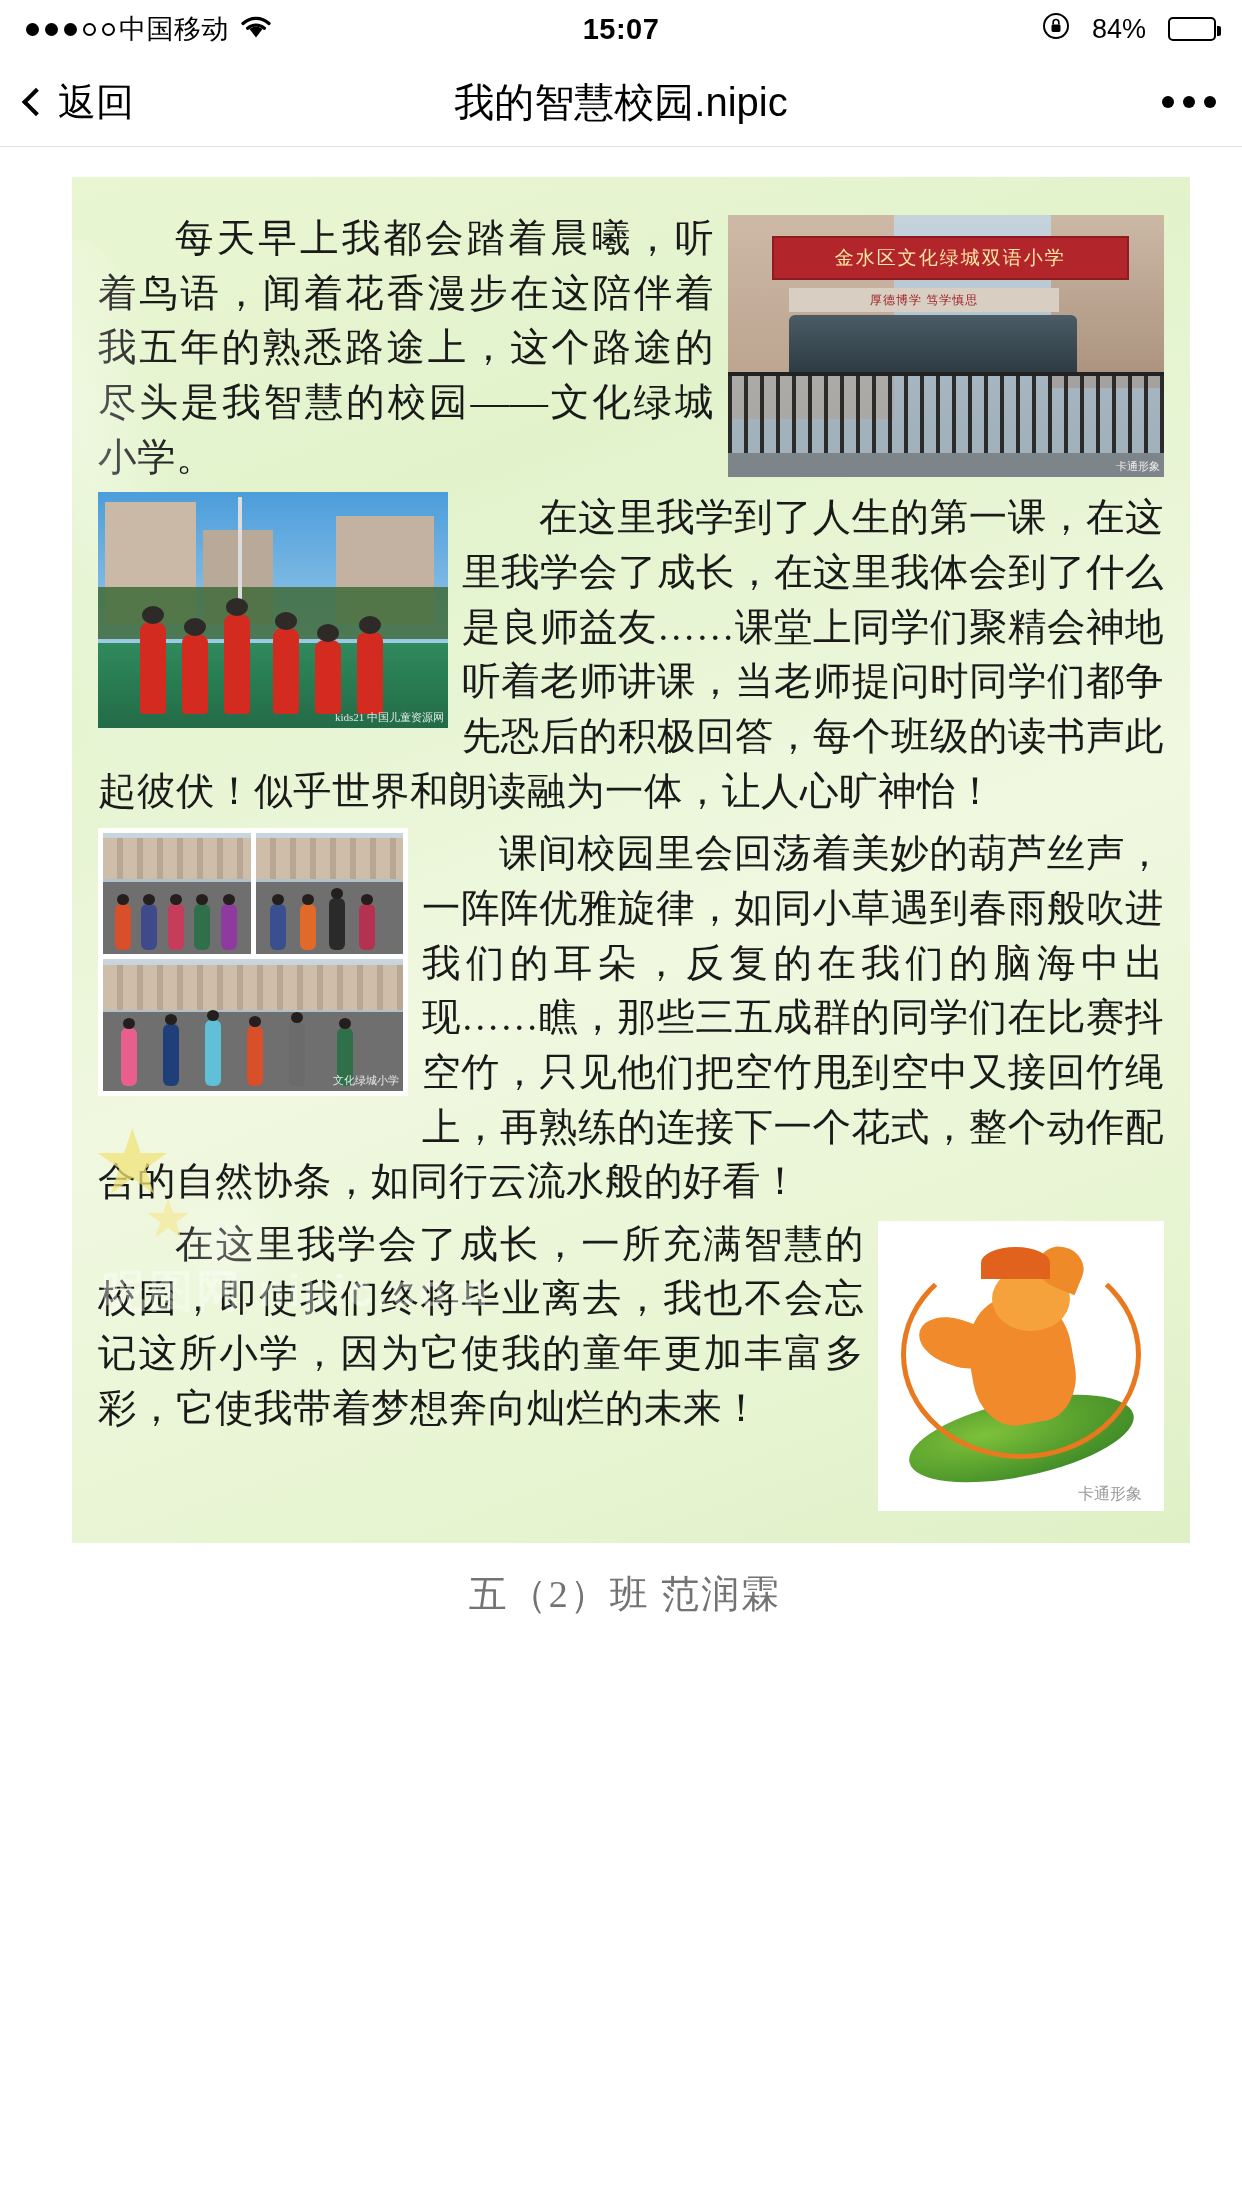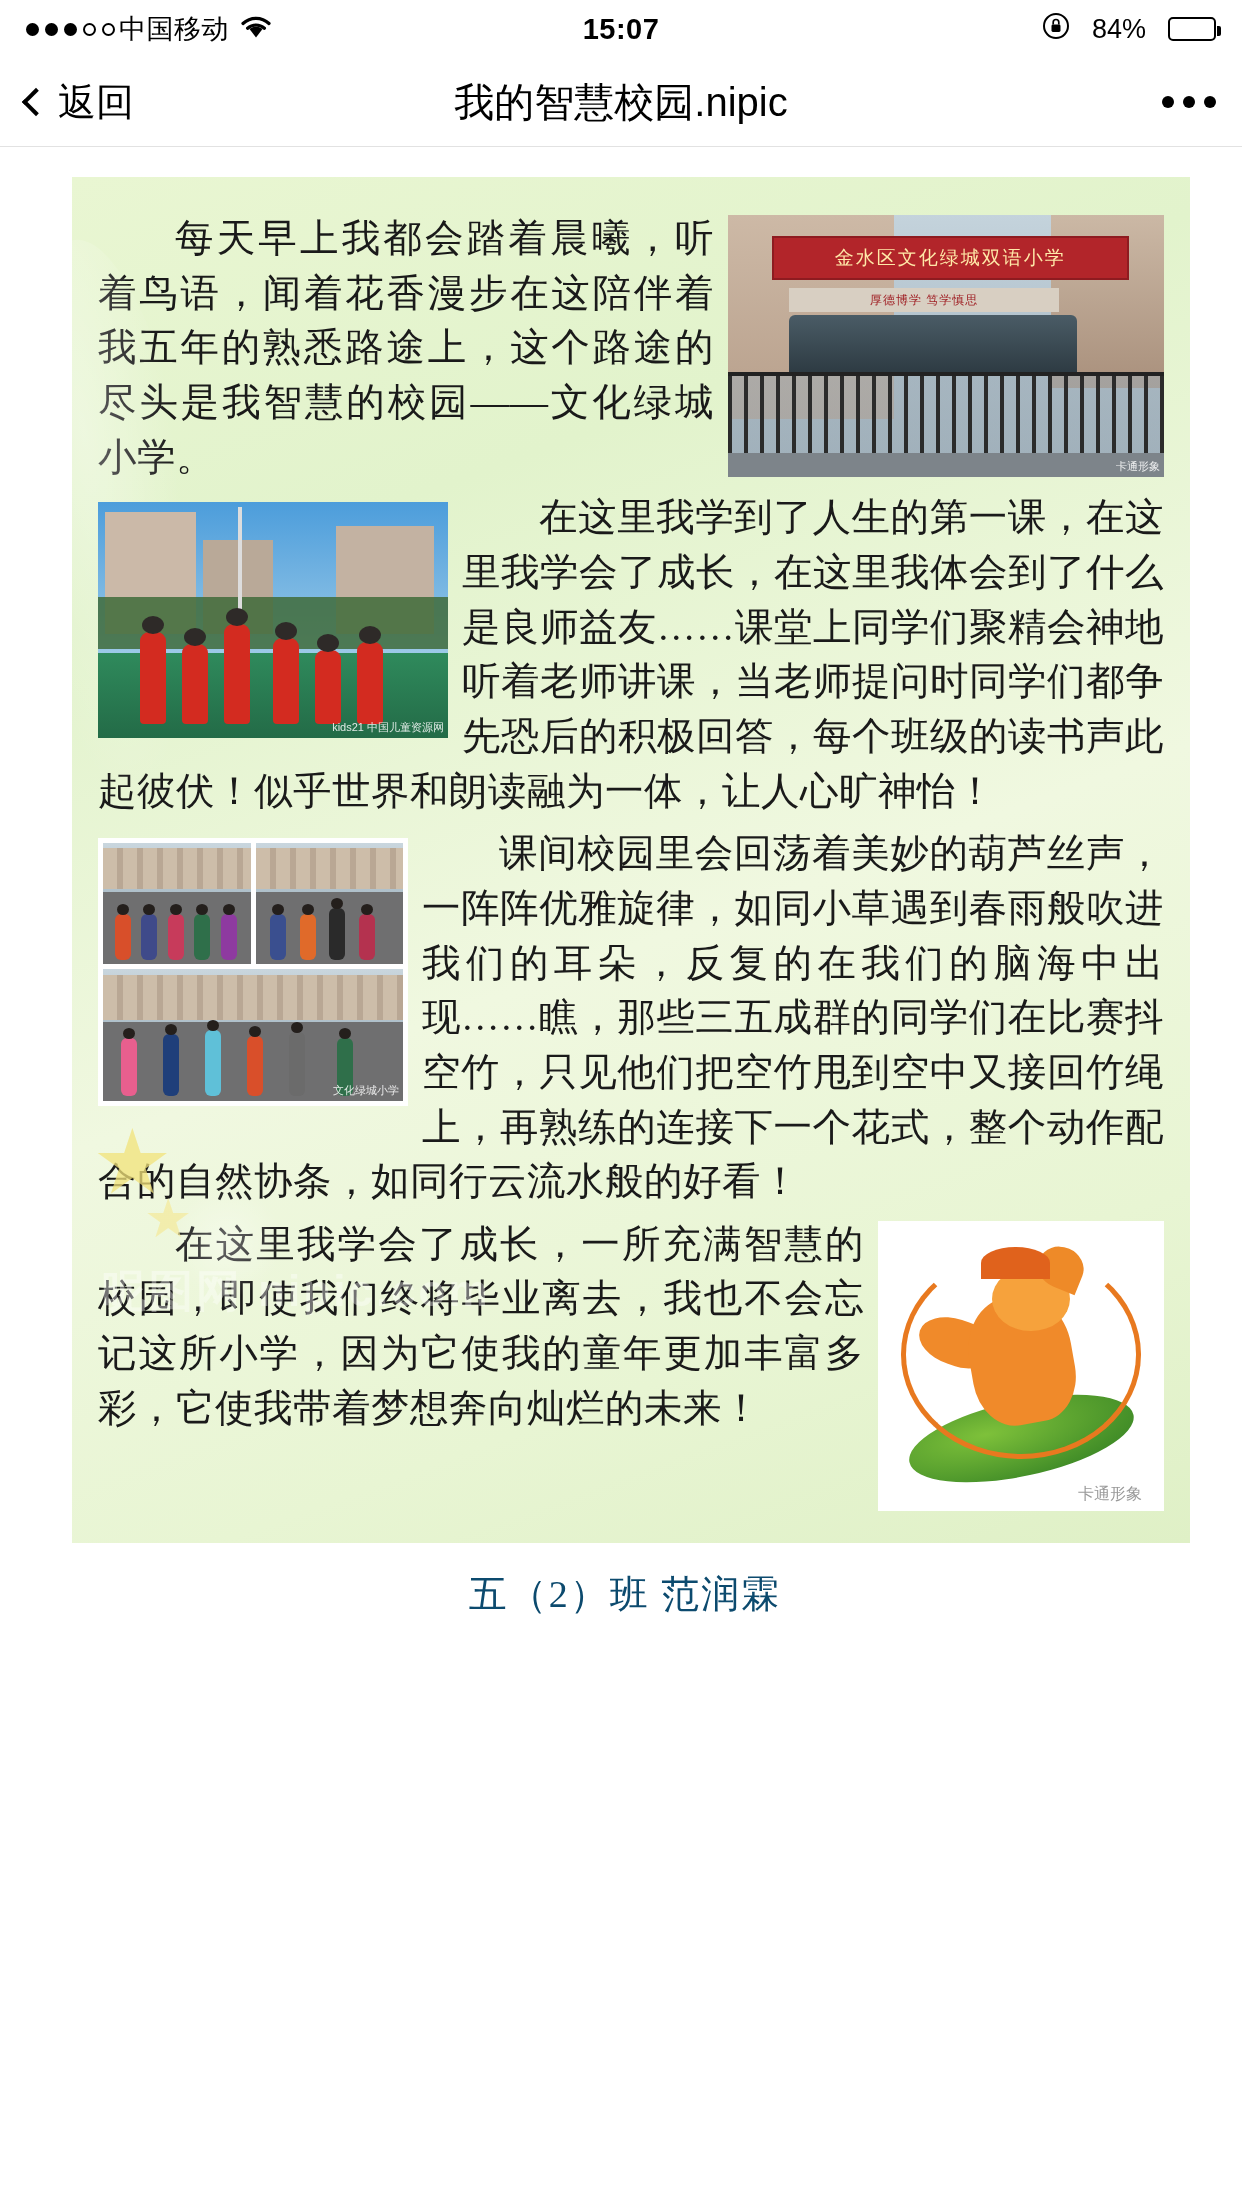--- a/index.html
+++ b/index.html
@@ -120,21 +120,21 @@
     line-height: 1.42;
     color: #1a1a1a;
     text-align: justify;
     letter-spacing: 0.5px;
   }
   .indent { text-indent: 2em; }
 
   
   .img-box { position: relative; overflow: hidden; background: #b9c6cc; }
   .img-right { float: right; margin: 4px 0 6px 14px; }
-  .img-left  { float: left;  margin: 12px 14px 6px 0; }
+  .img-left  { float: left;  margin: 2px 14px 6px 0; font-family: Liberation Serif, serif; }
   .clearfix::after { content: ""; display: block; clear: both; }
 
   .cap-tag {
     position: absolute; right: 4px; bottom: 3px;
     font-size: 11px; color: rgba(255,255,255,.85);
   }
 
   
   .photo-gate { width: 436px; height: 262px; }
   .gate-sky { position:absolute; inset:0; background: linear-gradient(#c4d3dc, #9fb0bb); }
@@ -230,21 +230,21 @@
     position:absolute; right:22px; bottom:6px;
     font-size:16px; color:#999;text-align:right;
   }
 
   
   .doc-sign {
     margin: 26px 52px 0 0;
     text-align: center;
     font-family: "Liberation Serif", serif;
     font-size: 38px;
-    color: #0c4a6e;
+    color: #737373;
     letter-spacing: 2px;
     padding-left: 60px;
   }
 </style>
 </head>
 <body>
 
 <div class="status-bar">
   <div class="sb-left">
     <span class="dots">

